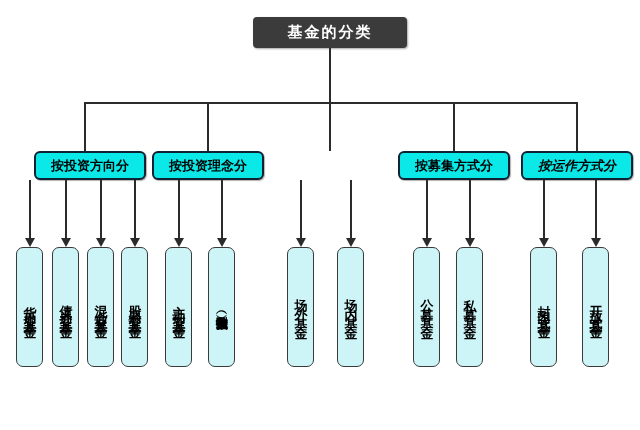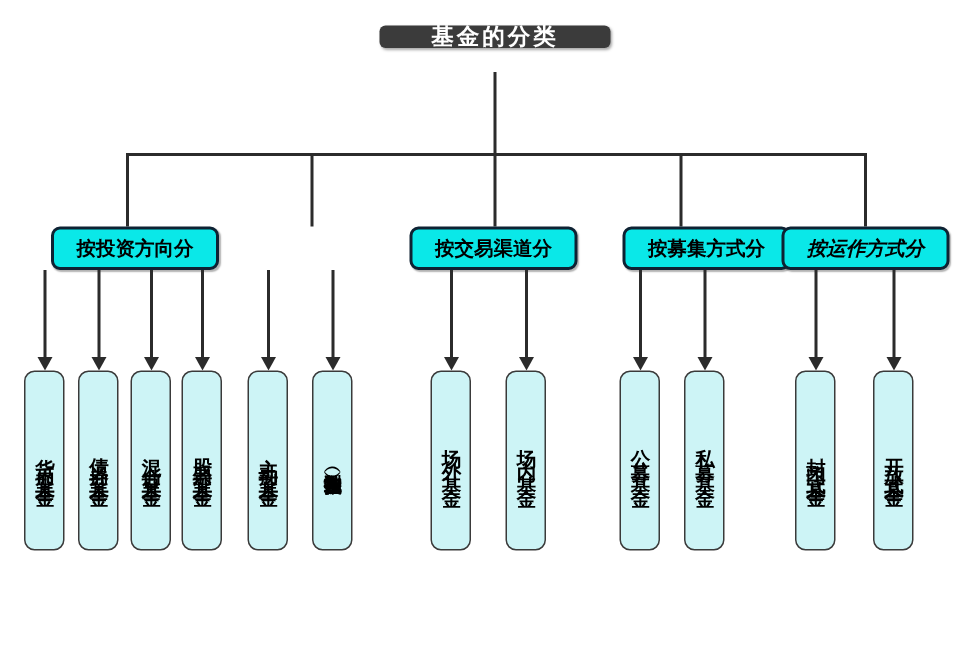--- a/index.html
+++ b/index.html
@@ -7,41 +7,41 @@
     --category-bg:#0ae8e8; --category-border:#0e2233;
     --leaf-bg:#cdf4f6; --leaf-border:#3a3a3a;
     --line:#2b2b2b; --credit:#fd2b2b;
   }
   html,body{margin:0;padding:0;background:#ffffff;}
   .canvas{
     position:relative;width:640px;height:430px;background:#ffffff;
     font-family:"Liberation Sans",sans-serif;overflow:hidden;
   }
   .root-box{
-    position:absolute;left:253px;top:17px;width:154px;height:15px;
+    position:absolute;left:253px;top:17px;width:154px;height:31px;
     background:var(--root-bg);color:var(--root-fg);
     border-radius:4px;display:flex;align-items:center;justify-content:center;
     font-size:15px;font-weight:bold;letter-spacing:2px;
     box-shadow:1px 1px 2px rgba(0,0,0,.35);
   }
   .vline,.hline{position:absolute;background:var(--line);}
   .trunk{left:329px;top:48px;width:2px;height:55px;}
   .hbar{left:84px;top:102px;width:494px;height:2px;}
   .drop{width:2px;top:103px;height:48px;}
   .drop.d1{left:84px;} .drop.d2{left:207px;} .drop.d3{left:329px;}
   .drop.d4{left:453px;} .drop.d5{left:576px;}
   .cat-box{
     position:absolute;top:151px;width:108px;height:25px;
     background:var(--category-bg);border:2px solid var(--category-border);
     border-radius:6px;display:flex;align-items:center;justify-content:center;
     font-size:13px;font-weight:bold;color:#000;
     box-shadow:1px 1px 1px rgba(0,0,0,.3);
   }
   .cat-box.c1{left:34px;} .cat-box.c2{left:152px;} .cat-box.c3{left:273px;}
-  .cat-box.c4{left:398px;margin-left:17px;} .cat-box.c5{left:521px;font-style:italic;}
+  .cat-box.c4{left:398px;} .cat-box.c5{left:521px;font-style:italic;}
   .arrow-line{position:absolute;top:180px;width:2px;height:59px;background:var(--line);}
   .arrow-head{
     position:absolute;top:238px;width:0;height:0;
     border-left:5px solid transparent;border-right:5px solid transparent;
     border-top:9px solid var(--line);
   }
   .leaf-box{
     position:absolute;top:247px;width:25px;height:118px;
     background:var(--leaf-bg);border:1.5px solid var(--leaf-border);
     border-radius:7px;display:flex;align-items:center;justify-content:center;
@@ -82,22 +82,22 @@
   <div class="hline hbar"></div>
   <div class="vline drop d1"></div>
   <div class="vline drop d2"></div>
   <div class="vline drop d3"></div>
   <div class="vline drop d4"></div>
   <div class="vline drop d5"></div>
 
   <div class="cat-box c1">
     <span>按投资方向分</span>
   </div>
-  <div class="cat-box c3">
-    <span>按交易渠道分</span>
+  <div class="cat-box c2">
+    <span>按投资理念分</span>
   </div>
   <div class="cat-box c4">
     <span>按募集方式分</span>
   </div>
   <div class="cat-box c5">
     <span>按运作方式分</span>
   </div>
 
   <div class="arrow-line x1"></div>
   <div class="arrow-head hx1"></div>

